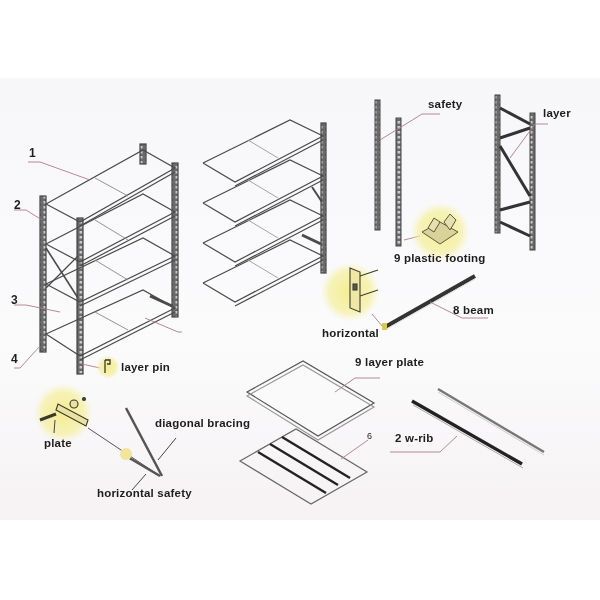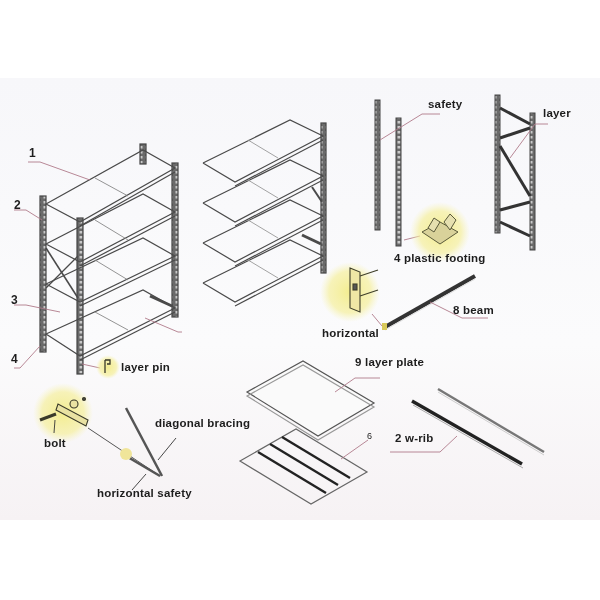--- a/index.html
+++ b/index.html
@@ -186,21 +186,21 @@
 </svg>
 
 <span class="num" style="left:29px;top:146px">1</span>
 <span class="num" style="left:14px;top:198px">2</span>
 <span class="num" style="left:11px;top:293px">3</span>
 <span class="num" style="left:11px;top:352px">4</span>
 
 <span class="lbl" style="left:121px;top:361px">layer pin</span>
 <span class="lbl" style="left:428px;top:98px">safety</span>
 <span class="lbl" style="left:543px;top:107px">layer</span>
-<span class="lbl" style="left:394px;top:252px">4  plastic footing</span>
+<span class="lbl" style="left:394px;top:252px">9  plastic footing</span>
 <span class="lbl" style="left:322px;top:327px">horizontal</span>
 <span class="lbl" style="left:453px;top:304px">8  beam</span>
-<span class="lbl" style="left:44px;top:437px">bolt</span>
+<span class="lbl" style="left:44px;top:437px">plate</span>
 <span class="lbl" style="left:155px;top:417px">diagonal  bracing</span>
 <span class="lbl" style="left:97px;top:487px">horizontal  safety</span>
 <span class="lbl" style="left:355px;top:356px">9  layer plate</span>
 <span class="lbl" style="left:367px;top:431px;font-size:9px;font-weight:normal">6</span>
 <span class="lbl" style="left:395px;top:432px">2  w-rib</span>
 
 </body></html>

